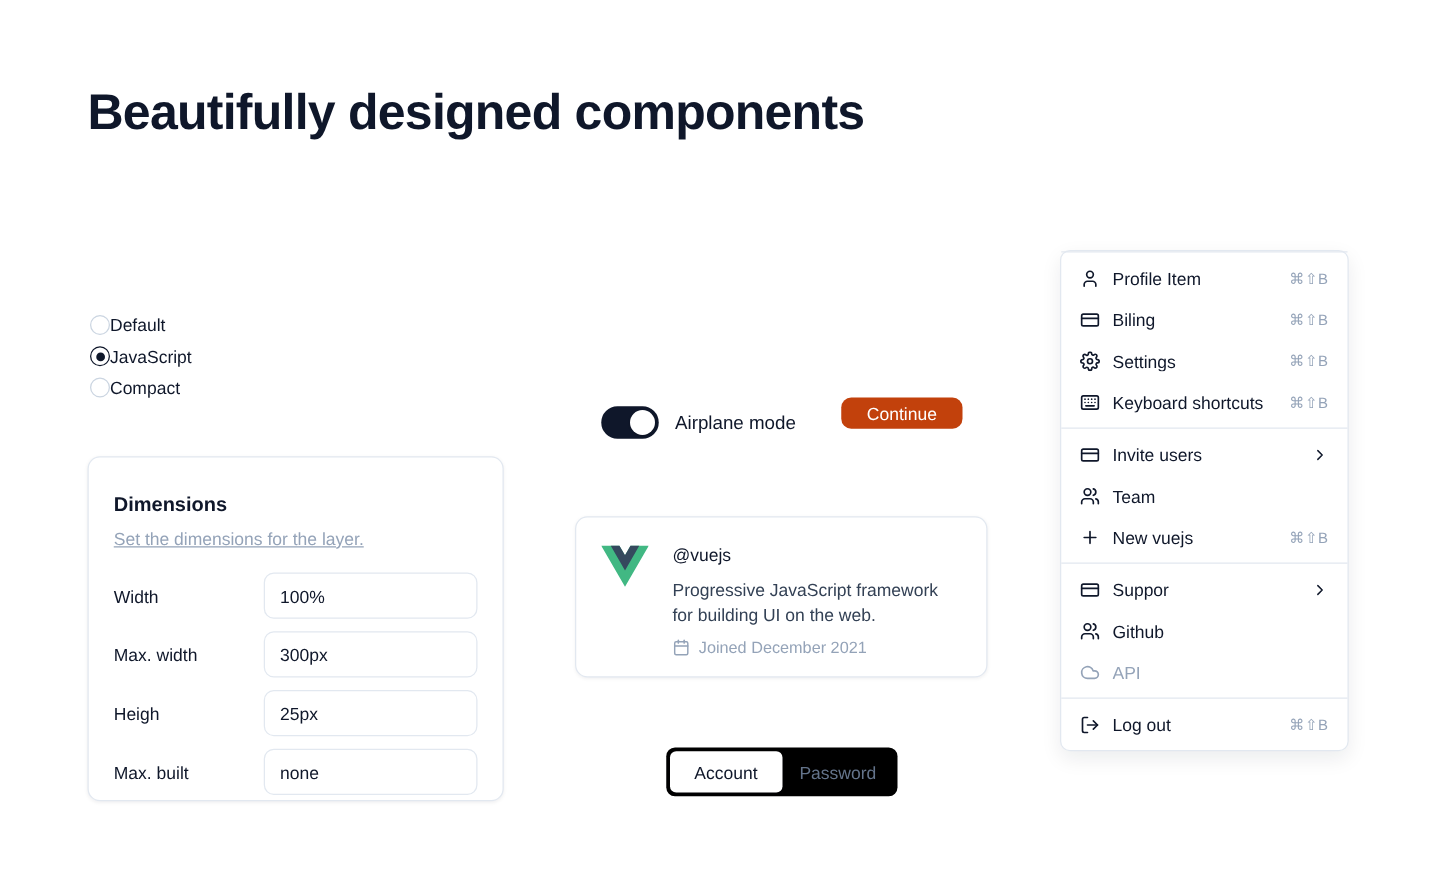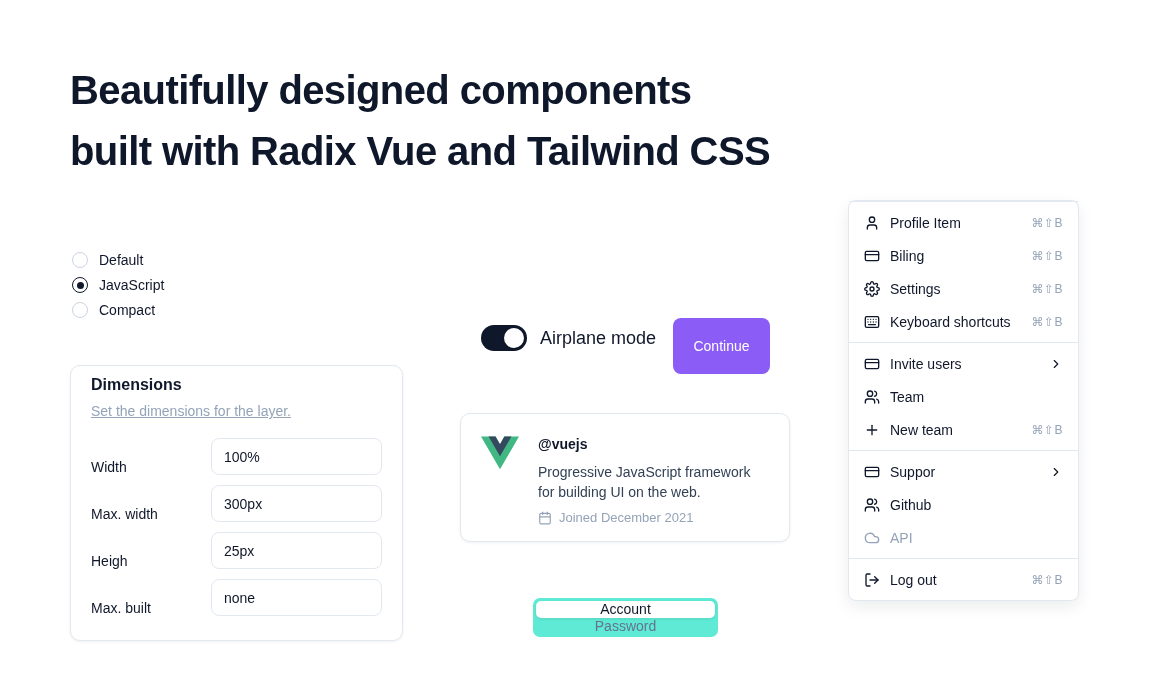--- a/index.html
+++ b/index.html
@@ -7,65 +7,65 @@
   body { font-family:"Liberation Sans","DejaVu Sans",sans-serif; color:#0f172a; }
   .canvas { position:relative; width:1152px; height:700px; background:#fff; overflow:hidden; }
 
   
   .heading { position:absolute; left:70px; top:60px; font-size:40px; line-height:61px;
              font-weight:800; color:#0f172a; letter-spacing:-0.6px; }
   .heading span { display:block; }
 
   
   .radio-group { position:absolute; left:72px; top:252px; display:flex; flex-direction:column; gap:9px; }
-  .radio-row { display:flex; align-items:center; gap:11px; height:16px; cursor:pointer; }
+  .radio-row { display:flex; align-items:center; gap:0; height:16px; cursor:pointer; }
   .radio-dot { width:16px; height:16px; border-radius:50%; border:1px solid #cbd5e1; background:#fff; position:relative; flex:none; }
   .radio-dot.checked { border-color:#0f172a; }
   .radio-dot.checked::after { content:""; position:absolute; inset:3.5px; border-radius:50%; background:#0f172a; }
   .radio-label { font-size:14px; color:#0f172a; }
 
   
   .card { position:absolute; background:#fff; border:1px solid #e2e8f0; border-radius:10px;
           box-shadow:0 1px 3px rgba(15,23,42,0.06); }
 
   
-  .dimensions-card { left:70px; top:365px; width:333px; height:276px; padding:10px 20px; }
+  .dimensions-card { left:70px; top:365px; width:333px; height:276px; padding:30px 20px; }
   .dim-title { font-size:16px; font-weight:700; color:#0f172a; }
   .dim-subtitle { font-size:14px; color:#94a3b8; margin-top:9px;text-decoration:underline; }
   .dim-rows { margin-top:19px; display:flex; flex-direction:column; gap:10px; }
-  .dim-row { display:flex; align-items:flex-end; height:37px; }
+  .dim-row { display:flex; align-items:center; height:37px; }
   .dim-label { width:120px; font-size:14px; font-weight:500; color:#0f172a; }
   .dim-input { flex:1; height:37px; border:1px solid #e2e8f0; border-radius:8px; padding:0 12px;
                font-size:14px; color:#0f172a; font-family:inherit; outline:none; background:#fff; width:100%; }
 
   
   .airplane { position:absolute; left:481px; top:325px; display:flex; align-items:center; gap:13px; }
   .switch { width:46px; height:26px; border-radius:13px; background:#e2e8f0; position:relative; cursor:pointer; flex:none; }
   .switch .knob { position:absolute; top:3px; left:3px; width:20px; height:20px; border-radius:50%; background:#fff;
                   box-shadow:0 1px 2px rgba(0,0,0,0.2); }
   .switch.on { background:#0f172a; }
   .switch.on .knob { left:auto; right:3px; }
-  .airplane-label { font-size:18px; font-weight:500; color:#0f172a; }
-
-  
-  .continue-btn { position:absolute; left:673px; top:318px; width:97px; height:56px; border:none; border-radius:8px;
-                  background:#8b5cf6; color:#fff; font-size:14px; font-weight:500; font-family:inherit; cursor:pointer; }
+  .airplane-label { font-size:15px; font-weight:500; color:#0f172a; }
+
+  
+  .continue-btn { position:absolute; left:673px; top:318px; width:97px; height:25px; border:none; border-radius:8px;
+                  background:#c2410c; color:#fff; font-size:14px; font-weight:500; font-family:inherit; cursor:pointer; }
 
   
   .profile-card { left:460px; top:413px; width:330px; height:129px; padding:19px 20px; display:flex; gap:19px; }
   .vue-logo { width:38px; height:34px; flex:none; margin-top:3px; }
   .profile-body { flex:1; min-width:0; }
-  .profile-handle { font-size:14px; font-weight:700; color:#0f172a; margin-top:3px; }
+  .profile-handle { font-size:14px; font-weight:400; color:#0f172a; margin-top:3px; }
   .profile-desc { margin-top:10px; font-size:14px; line-height:20px; color:#334155; }
   .profile-joined { margin-top:8px; display:flex; align-items:center; gap:7px; font-size:13px; color:#94a3b8; }
   .profile-joined svg { width:14px; height:14px; stroke:#94a3b8; flex:none; }
 
   
-  .tabs { position:absolute; left:533px; top:598px; width:185px; height:39px; background:#5eead4;
-          border-radius:7px; padding:3px; display:flex;flex-direction:column; }
+  .tabs { position:absolute; left:533px; top:598px; width:185px; height:39px; background:#000000;
+          border-radius:7px; padding:3px; display:flex; }
   .tab { flex:1; display:flex; align-items:center; justify-content:center; font-size:14px; font-weight:500;
          color:#64748b; border-radius:5px; cursor:pointer; }
   .tab.active { background:#fff; color:#0f172a; box-shadow:0 1px 3px rgba(15,23,42,0.1); }
 
   
   .menu { position:absolute; left:848px; top:200px; width:231px; background:#fff; border:1px solid #e2e8f0;
           border-radius:8px; box-shadow:0 6px 16px rgba(15,23,42,0.08); }
   .menu-header { padding:12px 16px; font-size:14px; font-weight:700; color:#0f172a; }
   .menu-sep { height:1px; background:#e2e8f0; }
   .menu-group { padding:4px 0; }
@@ -82,21 +82,20 @@
 
   svg.ic { fill:none; stroke-width:2; stroke-linecap:round; stroke-linejoin:round; }
 </style>
 </head>
 <body>
 
 <div class="canvas">
 
   <h1 class="heading">
     <span>Beautifully designed components</span>
-    <span>built with Radix Vue and Tailwind CSS</span>
   </h1>
 
   <div class="radio-group">
     <div class="radio-row">
       <span class="radio-dot"></span>
       <span class="radio-label">Default</span>
     </div>
     <div class="radio-row">
       <span class="radio-dot checked"></span>
       <span class="radio-label">JavaScript</span>
@@ -237,21 +236,21 @@
         </span>
         <span class="mi-label">Team</span>
       </div>
       <div class="menu-item">
         <span class="mi-icon">
           <svg class="ic" viewBox="0 0 24 24">
               <line x1="12" y1="5" x2="12" y2="19"></line>
               <line x1="5" y1="12" x2="19" y2="12"></line>
             </svg>
         </span>
-        <span class="mi-label">New team</span>
+        <span class="mi-label">New vuejs</span>
         <span class="mi-shortcut">⌘⇧B</span>
       </div>
     </div>
     <div class="menu-sep"></div>
 
     <div class="menu-group">
       <div class="menu-item">
         <span class="mi-icon">
           <svg class="ic" viewBox="0 0 24 24">
               <rect x="2" y="5" width="20" height="14" rx="2"></rect>

